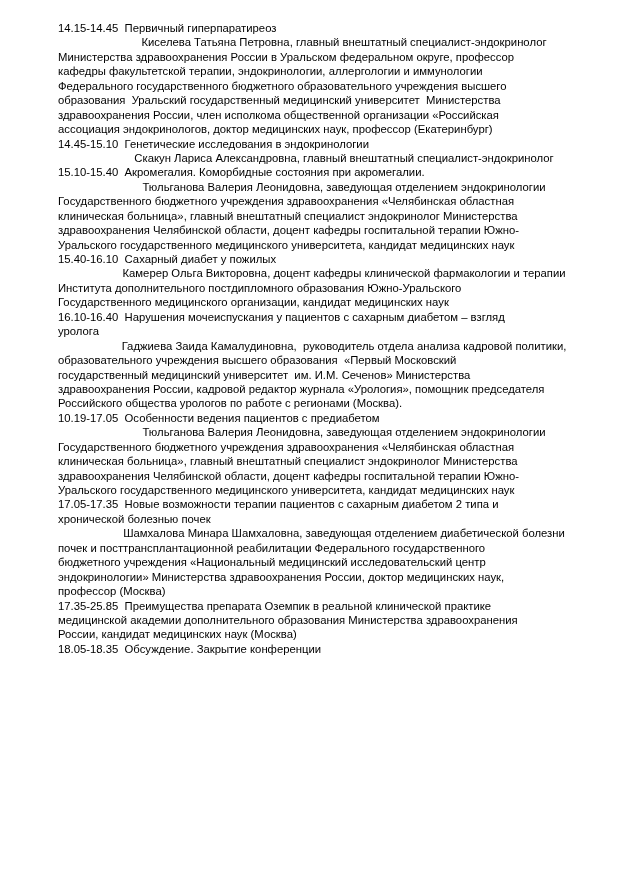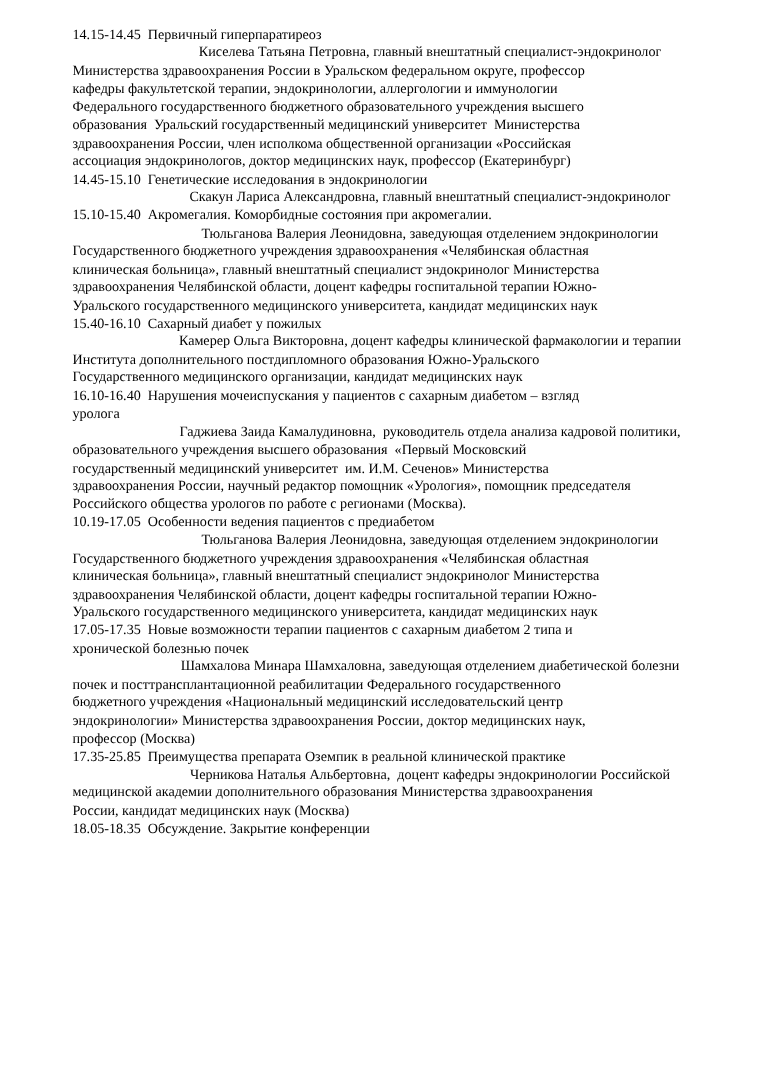--- a/index.html
+++ b/index.html
@@ -8,21 +8,21 @@
     width: 617px;
     height: 872px;
     background: #ffffff;
     overflow: hidden;
   }
   .doc {
     position: absolute;
     left: 58px;
     top: 21px;
     width: 540px;
-    font-family: Liberation Serif, serif;
+    font-family: Liberation Sans, sans-serif;
     font-size: 11.3px;
     line-height: 14.45px;
     color: #000000;
     -webkit-font-smoothing: antialiased;
   }
   .line {
     white-space: pre;
     height: 14.45px;
   }
   .line.indent {
@@ -52,33 +52,32 @@
     <div class="line">Уральского государственного медицинского университета, кандидат медицинских наук</div>
     <div class="line">15.40-16.10  Сахарный диабет у пожилых</div>
     <div class="line indent">Камерер Ольга Викторовна, доцент кафедры клинической фармакологии и терапии</div>
     <div class="line">Института дополнительного постдипломного образования Южно-Уральского</div>
     <div class="line">Государственного медицинского организации, кандидат медицинских наук</div>
     <div class="line">16.10-16.40  Нарушения мочеиспускания у пациентов с сахарным диабетом – взгляд</div>
     <div class="line">уролога</div>
     <div class="line indent">Гаджиева Заида Камалудиновна,  руководитель отдела анализа кадровой политики,</div>
     <div class="line">образовательного учреждения высшего образования  «Первый Московский</div>
     <div class="line">государственный медицинский университет  им. И.М. Сеченов» Министерства</div>
-    <div class="line">здравоохранения России, научный редактор помощник «Урология», помощник председателя</div>
+    <div class="line">здравоохранения России, кадровой редактор журнала «Урология», помощник председателя</div>
     <div class="line">Российского общества урологов по работе с регионами (Москва).</div>
     <div class="line">10.19-17.05  Особенности ведения пациентов с предиабетом</div>
     <div class="line indent">Тюльганова Валерия Леонидовна, заведующая отделением эндокринологии</div>
     <div class="line">Государственного бюджетного учреждения здравоохранения «Челябинская областная</div>
     <div class="line">клиническая больница», главный внештатный специалист эндокринолог Министерства</div>
     <div class="line">здравоохранения Челябинской области, доцент кафедры госпитальной терапии Южно-</div>
     <div class="line">Уральского государственного медицинского университета, кандидат медицинских наук</div>
     <div class="line">17.05-17.35  Новые возможности терапии пациентов с сахарным диабетом 2 типа и</div>
     <div class="line">хронической болезнью почек</div>
     <div class="line indent">Шамхалова Минара Шамхаловна, заведующая отделением диабетической болезни</div>
     <div class="line">почек и посттрансплантационной реабилитации Федерального государственного</div>
     <div class="line">бюджетного учреждения «Национальный медицинский исследовательский центр</div>
     <div class="line">эндокринологии» Министерства здравоохранения России, доктор медицинских наук,</div>
     <div class="line">профессор (Москва)</div>
     <div class="line">17.35-25.85  Преимущества препарата Оземпик в реальной клинической практике</div>
-    <div class="line indent">Черникова Наталья Альбертовна,  доцент кафедры эндокринологии Российской</div>
     <div class="line">медицинской академии дополнительного образования Министерства здравоохранения</div>
     <div class="line">России, кандидат медицинских наук (Москва)</div>
     <div class="line">18.05-18.35  Обсуждение. Закрытие конференции</div>
   </div>
 
 </body></html>

